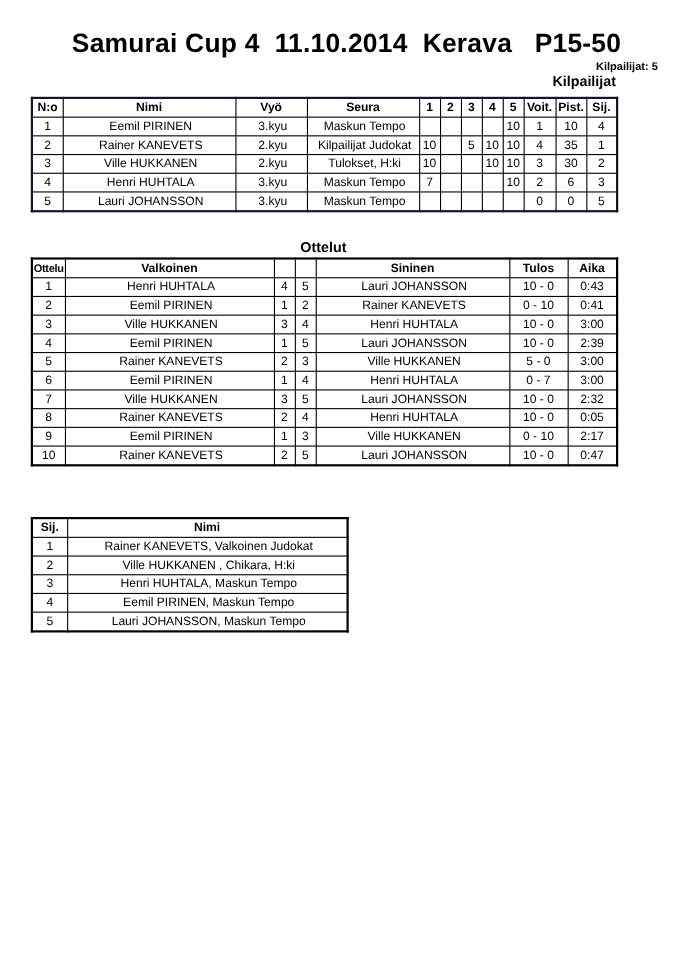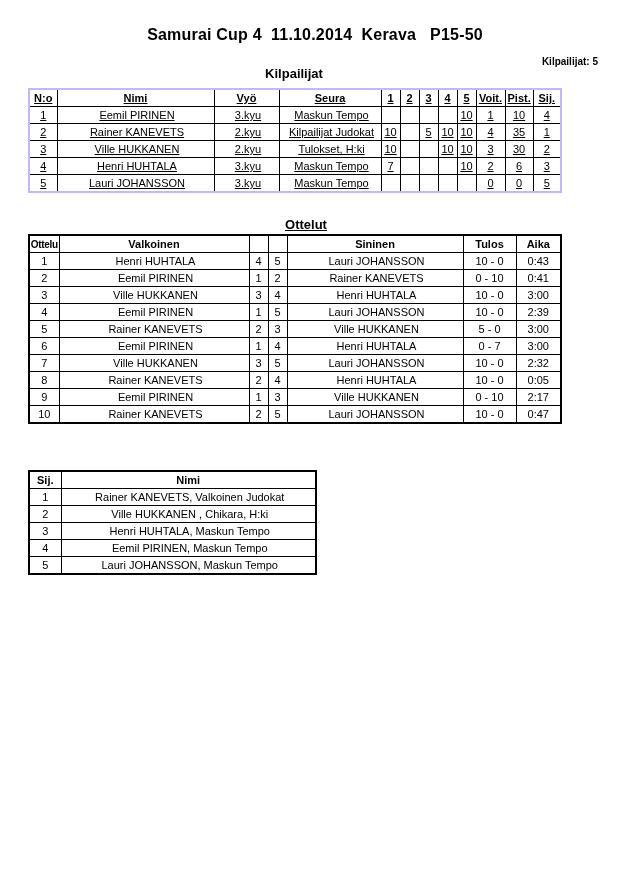--- a/index.html
+++ b/index.html
@@ -1,32 +1,32 @@
 <!DOCTYPE html>
 <html><head>
 <meta charset="utf-8">
 <style>
   html,body{margin:0;padding:0;background:#fff;}
   .page{position:relative;width:630px;height:891px;background:#ffffff;
         font-family:"Liberation Sans",sans-serif;color:#000;overflow:hidden;}
   .title{position:absolute;top:26px;left:0;width:630px;text-align:center;
-         font-size:16px;font-weight:bold;white-space:pre;letter-spacing:0.2px;}
+         font-size:24px;font-weight:bold;white-space:pre;letter-spacing:0.2px;}
   .count{position:absolute;top:56px;right:32px;font-size:10px;font-weight:bold;}
   .sec{position:absolute;font-size:13px;font-weight:bold;text-align:center;}
-  .sec-kilp{top:66px;left:28px;width:532px;}
-  .sec-ott{top:217px;left:40px;width:532px;text-decoration:underline;}
+  .sec-kilp{top:66px;left:28px;width:532px;text-align:right;}
+  .sec-ott{top:217px;left:28px;width:532px;}
   .sec-tul{top:452px;left:28px;width:287px;}
   table{border-collapse:collapse;table-layout:fixed;position:absolute;background:#fff;}
   th,td{border:1px solid #000;font-size:11px;padding:0 2px;overflow:hidden;
         white-space:nowrap;height:16px;vertical-align:middle;}
   th{font-weight:bold;text-align:center;}
   th.small{font-size:10px;letter-spacing:-0.3px;padding:0;}
   td.c{text-align:center;}
   td.l{text-align:center;padding-left:5px;}
-  .t1{top:88px;left:28px;width:532px;border:2px solid #c4b5fd;text-decoration:underline;}
+  .t1{top:88px;left:28px;width:532px;border:2px solid #0f172a;}
   .t2{top:234px;left:28px;width:532px;border:2px solid #000;}
   .t3{top:470px;left:28px;width:287px;border:2px solid #000;}
 </style>
 </head>
 <body>
 
 <div class="page">
 
   <div class="title">Samurai Cup 4  11.10.2014  Kerava   P15-50</div>
   <div class="count">Kilpailijat: 5</div>

